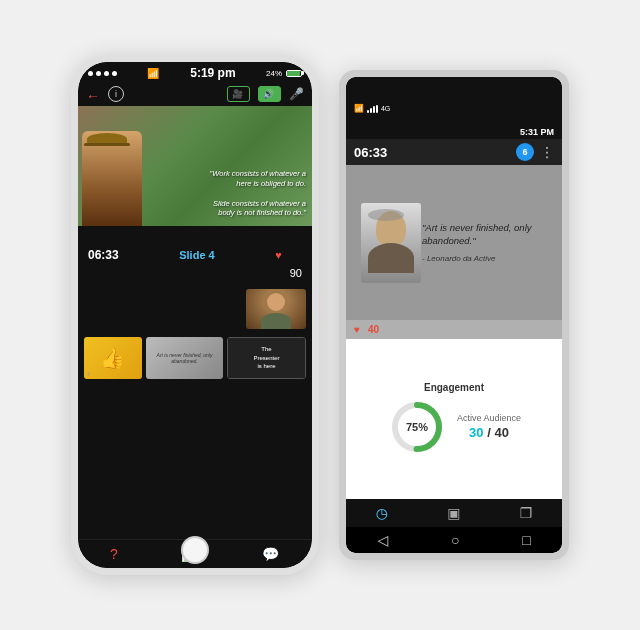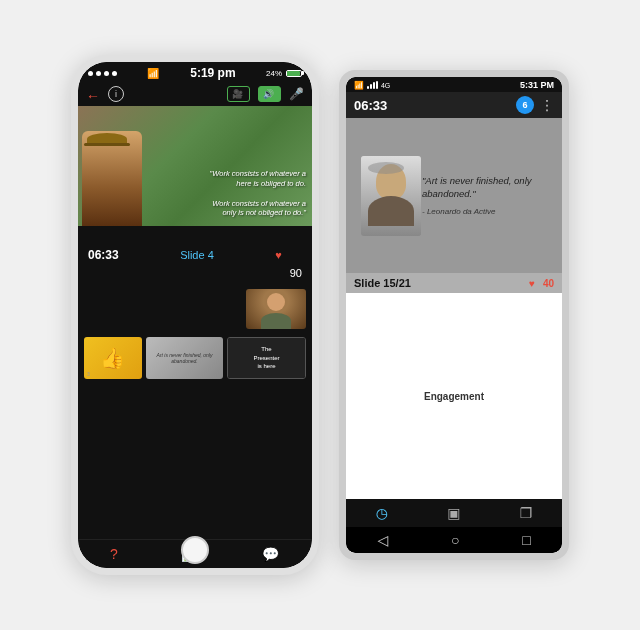--- a/index.html
+++ b/index.html
@@ -127,21 +127,21 @@
       max-width: 140px;
     }
     .slide-info-bar {
       background: #111;
       display: flex;
       align-items: center;
       padding: 4px 10px;
       gap: 8px;
     }
     .slide-info-bar .timer { color: #fff; font-size: 12px; font-weight: 600; }
-    .slide-info-bar .slide-num { color: #4fc3f7; font-size: 11px; flex: 1; text-align: center; }
+    .slide-info-bar .slide-num { color: #4fc3f7; font-size: 11px; flex: 1; text-align: center; font-weight: bold; }
     .slide-info-bar .heart { color: #e74c3c; font-size: 11px; }
     .slide-info-bar .count { color: #fff; font-size: 11px; margin-top: 37px; }
 
     .thumbnails-area {
       background: #111;
       flex: 1;
       display: flex;
       flex-direction: column;
       padding: 6px 6px;
       gap: 4px;
@@ -238,21 +238,21 @@
     
     .rp-status-bar {
       background: #111;
       color: #fff;
       font-size: 8px;
       display: flex;
       justify-content: space-between;
       align-items: center;
       padding: 3px 8px 2px;
     }
-    .rp-time { font-size: 9px; font-weight: 600; }
+    .rp-time { font-size: 9px; font-weight: 600; margin-top: 47px; }
     .rp-signal { display: flex; align-items: flex-end; gap: 1px; height: 8px; }
     .rp-bar { width: 2px; background: #fff; border-radius: 1px; }
 
     .rp-toolbar {
       background: #222;
       display: flex;
       align-items: center;
       padding: 4px 8px;
       gap: 6px;
     }
@@ -438,22 +438,22 @@
           <div style="position:absolute;left:4px;bottom:0;width:60px;height:95px;overflow:hidden;">
             <div style="width:100%;height:100%;background:linear-gradient(180deg,#d4a46a 0%,#8B5a2B 60%,#5a3010 100%);border-radius:6px 6px 0 0;position:relative;">
 
               <div style="position:absolute;top:2px;left:5px;width:40px;height:12px;background:#8B6914;border-radius:50% 50% 0 0;"></div>
               <div style="position:absolute;top:12px;left:2px;width:46px;height:3px;background:#6B4f10;border-radius:2px;"></div>
             </div>
           </div>
           <div class="slide-quote">
             <span>"Work consists of whatever a</span><br>
             <span>here is obliged to do.</span><br><br>
-            <span>Work consists of whatever a</span><br>
-            <span>only is not obliged to do."</span>
+            <span>Slide consists of whatever a</span><br>
+            <span>body is not finished to do."</span>
           </div>
         </div>
       </div>
 
       <div class="slide-info-bar">
         <span class="timer">06:33</span>
         <span class="slide-num">Slide 4</span>
         <span class="heart">♥</span>
         <span class="count">90</span>
       </div>
@@ -537,27 +537,43 @@
           </div>
         </div>
 
         <div class="rp-quote-text">
           <span>"Art is never finished, only abandoned."</span>
           <span class="rp-quote-attribution">- Leonardo da Active</span>
         </div>
       </div>
 
       <div class="rp-info-bar">
-        <span class="rp-slide-num">Slide 15/21</span>
         <span class="rp-heart">♥</span>
         <span class="rp-heart-count">40</span>
       </div>
 
       <div class="rp-engagement">
         <span class="rp-engagement-title">Engagement</span>
+        <div class="rp-gauge-row">
+
+          <div class="gauge-container">
+            <svg class="gauge-svg" viewBox="0 0 60 60">
+              <circle cx="30" cy="30" r="22" fill="none" stroke="#e0e0e0" stroke-width="6"></circle>
+              <circle cx="30" cy="30" r="22" fill="none" stroke="#4caf50" stroke-width="6" stroke-dasharray="103.67 138.23" stroke-dashoffset="34.56" stroke-linecap="round" transform="rotate(-90 30 30)"></circle>
+            </svg>
+            <div class="gauge-center-text">75%</div>
+          </div>
+
+          <div class="rp-audience-info">
+            <span class="rp-audience-label">Active Audience</span>
+            <div class="rp-audience-nums">
+              <span class="active">30</span><span class="total"> / </span><span class="total">40</span>
+            </div>
+          </div>
+        </div>
       </div>
 
       <div class="rp-bottom-bar">
         <span class="rp-bottom-icon-active">◷</span>
         <span class="rp-bottom-icon">▣</span>
         <span class="rp-bottom-icon">❐</span>
       </div>
 
       <div class="rp-nav-bar">
         <span class="rp-nav-icon">◁</span>

